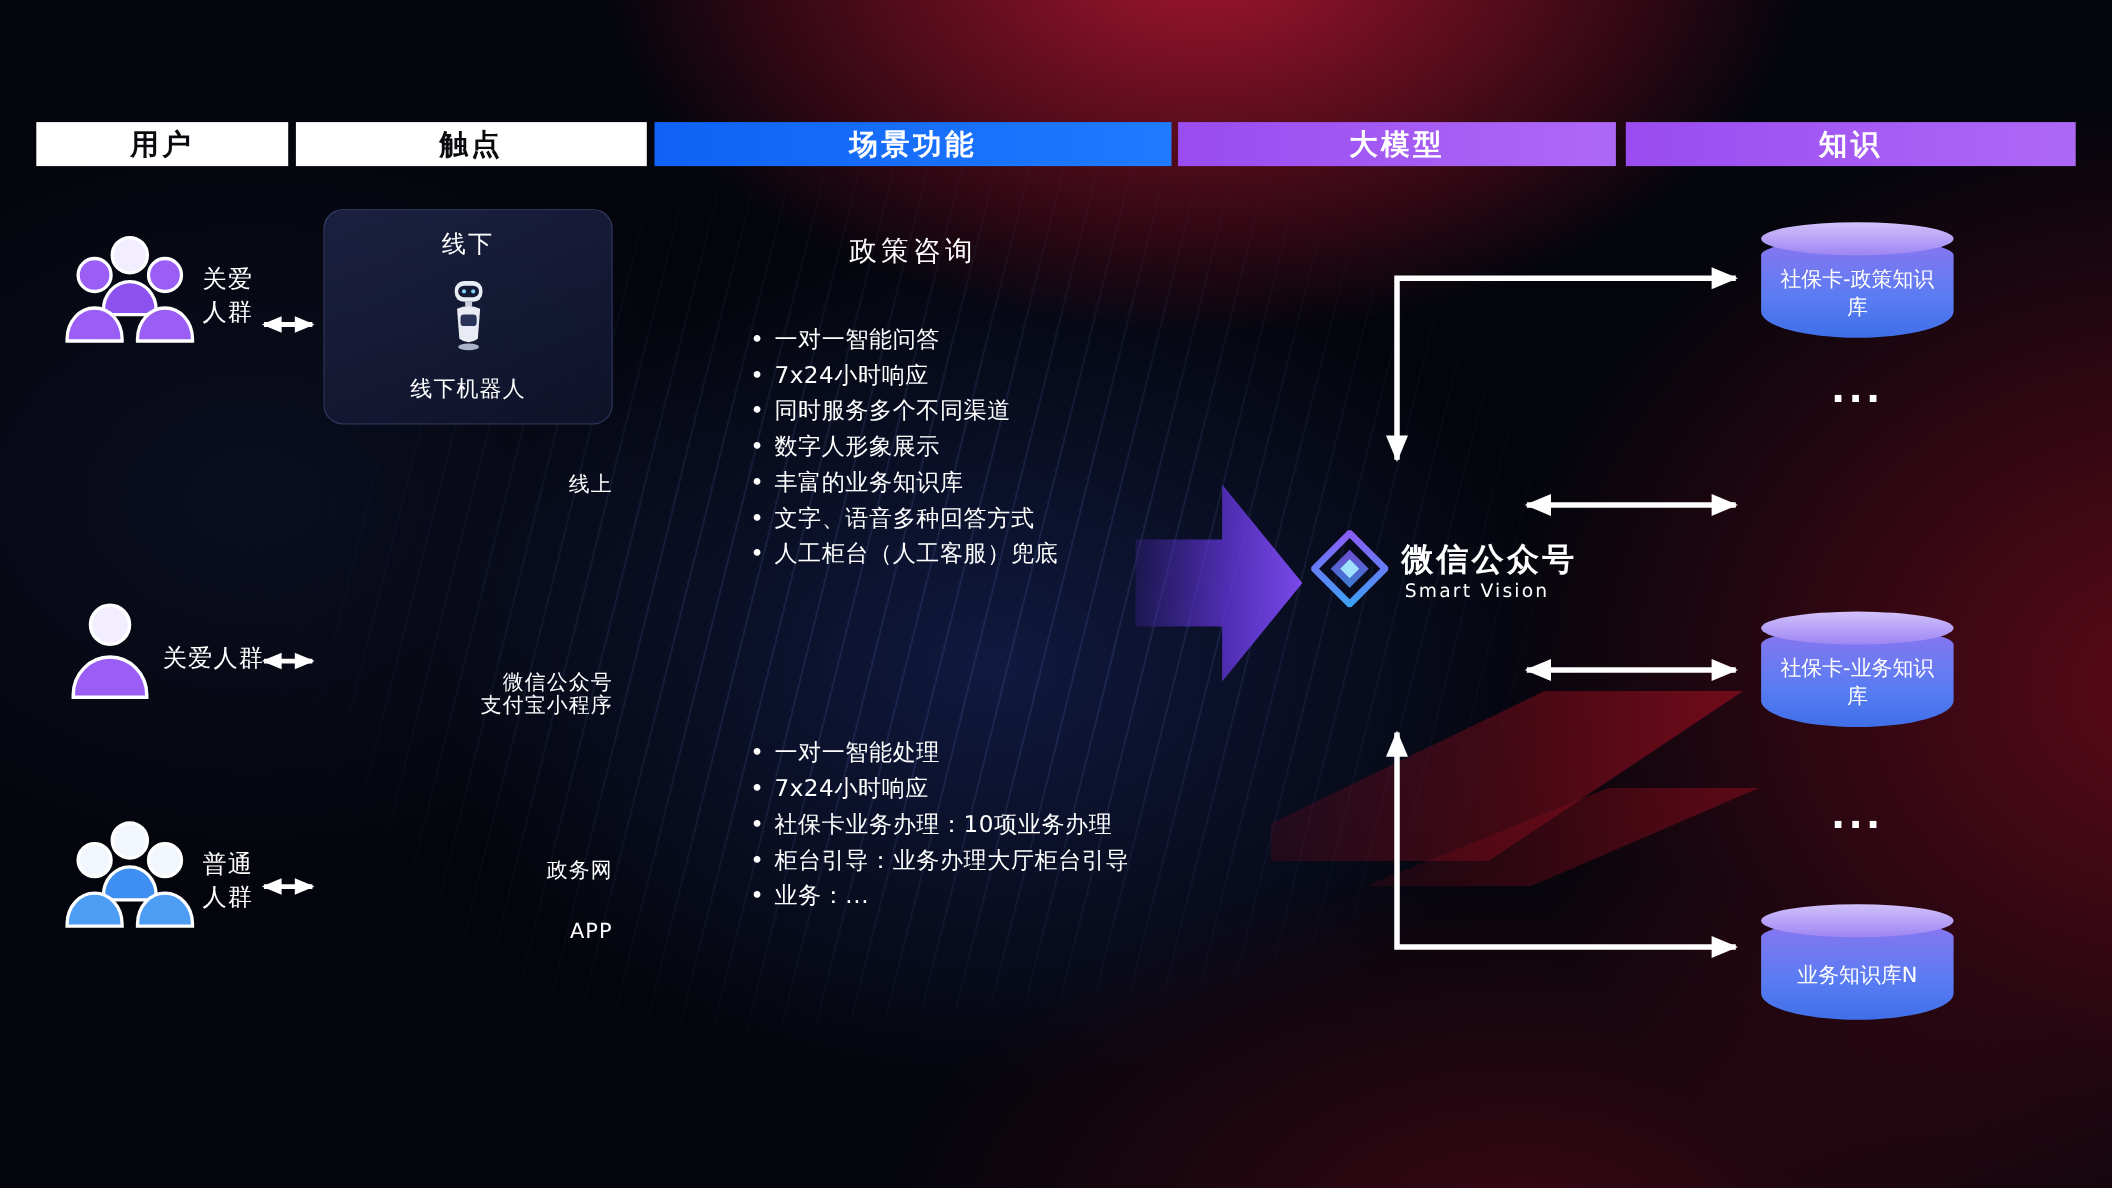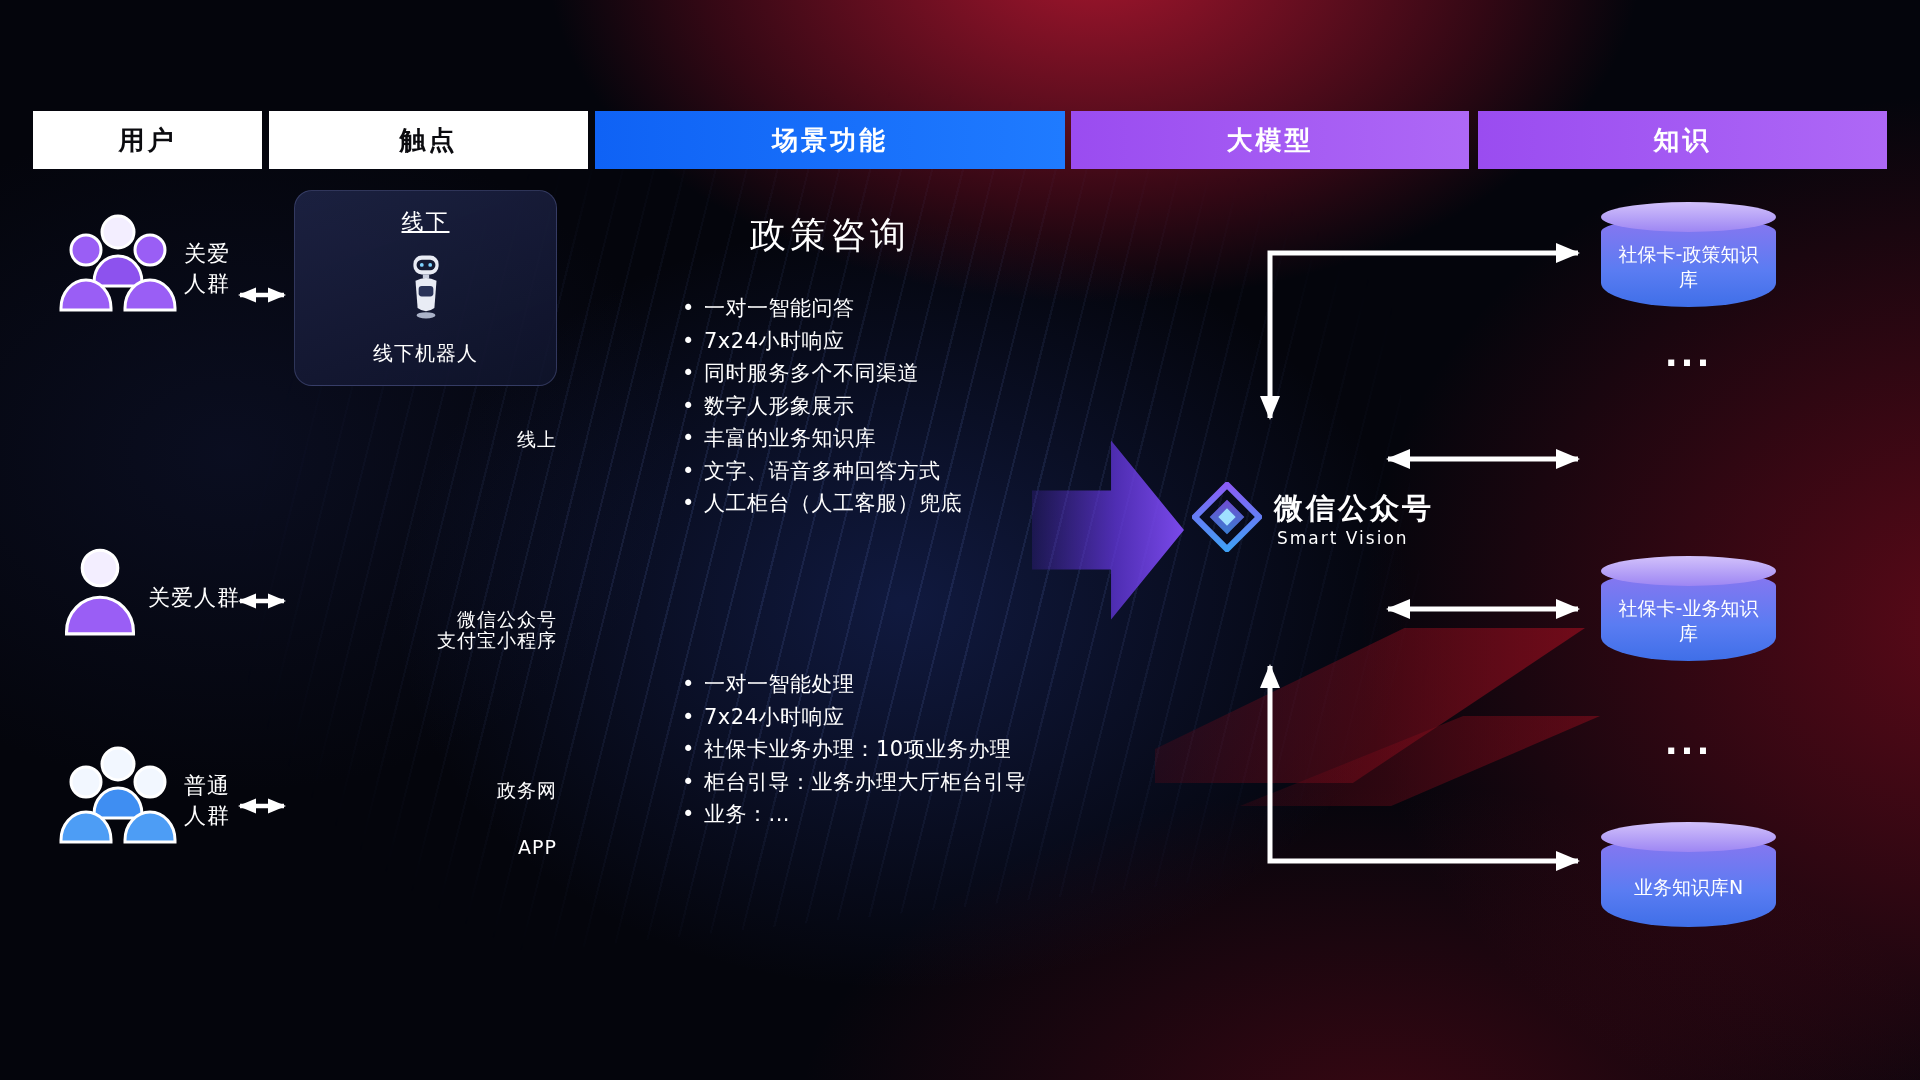--- a/index.html
+++ b/index.html
@@ -26,47 +26,47 @@
     background:linear-gradient(90deg, rgba(110,8,22,0.25), rgba(165,14,32,0.60));
     clip-path:polygon(0% 78%, 58% 0%, 100% 0%, 46% 100%, 0% 100%);
   }
   .red-chevron2{
     position:absolute;left:1240px;top:716px;width:360px;height:90px;z-index:2;
     background:linear-gradient(90deg, rgba(110,8,22,0.20), rgba(150,12,28,0.5));
     clip-path:polygon(0% 100%, 62% 0%, 100% 0%, 42% 100%);
   }
 
   
-  .hcell{position:absolute;top:111px;height:58px;display:flex;align-items:center;justify-content:center;
+  .hcell{position:absolute;top:111px;height:40px;display:flex;align-items:center;justify-content:center;
          font-size:26px;font-weight:bold;letter-spacing:3px;z-index:6;}
   .hcell.light{background:#ffffff;color:#0b0b0f;}
   .hcell.blue{background:linear-gradient(90deg,#0f62f5,#1f7bff);color:#fff;}
   .hcell.purple{background:linear-gradient(90deg,#9a4cf0,#ae68f6);color:#fff;}
   .h1{left:33px;width:229px;} .h2{left:269px;width:319px;} .h3{left:595px;width:470px;}
   .h4{left:1071px;width:398px;} .h5{left:1478px;width:409px;}
 
   
   .user-block{position:absolute;left:52px;width:190px;display:flex;flex-direction:row;align-items:center;z-index:6;}
   .ub1{top:208px;} .ub2{top:544px;} .ub3{top:740px;}
   .user-label{margin-top:14px;font-size:22px;letter-spacing:1px;}
   .user-icon svg{display:block;}
 
   
   .touch-card{position:absolute;left:294px;top:190px;width:263px;height:196px;z-index:6;
     background:linear-gradient(160deg, rgba(32,38,74,0.82), rgba(16,20,44,0.88));
     border:1px solid rgba(130,140,210,0.28);border-radius:18px;
     display:flex;flex-direction:column;align-items:center;justify-content:space-between;
     padding:16px 10px 18px;box-sizing:border-box;}
-  .touch-card .tc-title{font-size:22px;letter-spacing:2px;text-decoration:underline;}
+  .touch-card .tc-title{font-size:22px;letter-spacing:2px;}
   .touch-card .tc-sub{font-size:20px;letter-spacing:1px;}
   .touch-label{position:absolute;left:294px;width:263px;text-align:right;font-size:19px;letter-spacing:1px;z-index:6;}
   .tl-online{top:427px;} .tl-wechat{top:571px;margin-top:36px;} .tl-alipay{top:628px;} .tl-gov{top:778px;} .tl-app{top:836px;}
 
   
-  .sc-title{position:absolute;left:595px;width:470px;text-align:center;font-size:36px;letter-spacing:4px;z-index:6;}
+  .sc-title{position:absolute;left:595px;width:470px;text-align:center;font-size:25px;letter-spacing:4px;z-index:6;}
   .sc-t1{top:211px;} .sc-t2{top:592px;}
   .feature-list{position:absolute;left:676px;margin:4px;padding:0;list-style:none;z-index:6;
     font-size:21px;line-height:32.5px;letter-spacing:0.5px;}
   .fl1{top:288px;} .fl2{top:664px;}
   .feature-list li{position:relative;padding-left:24px;white-space:nowrap;}
   .feature-list li::before{content:"•";position:absolute;left:2px;top:0;color:#fff;}
 
   
   .big-arrow{position:absolute;left:1032px;top:426px;width:152px;height:208px;z-index:5;
     background:linear-gradient(90deg, rgba(72,36,176,0.25), rgba(102,56,226,0.75) 55%, rgba(128,76,245,0.95));

